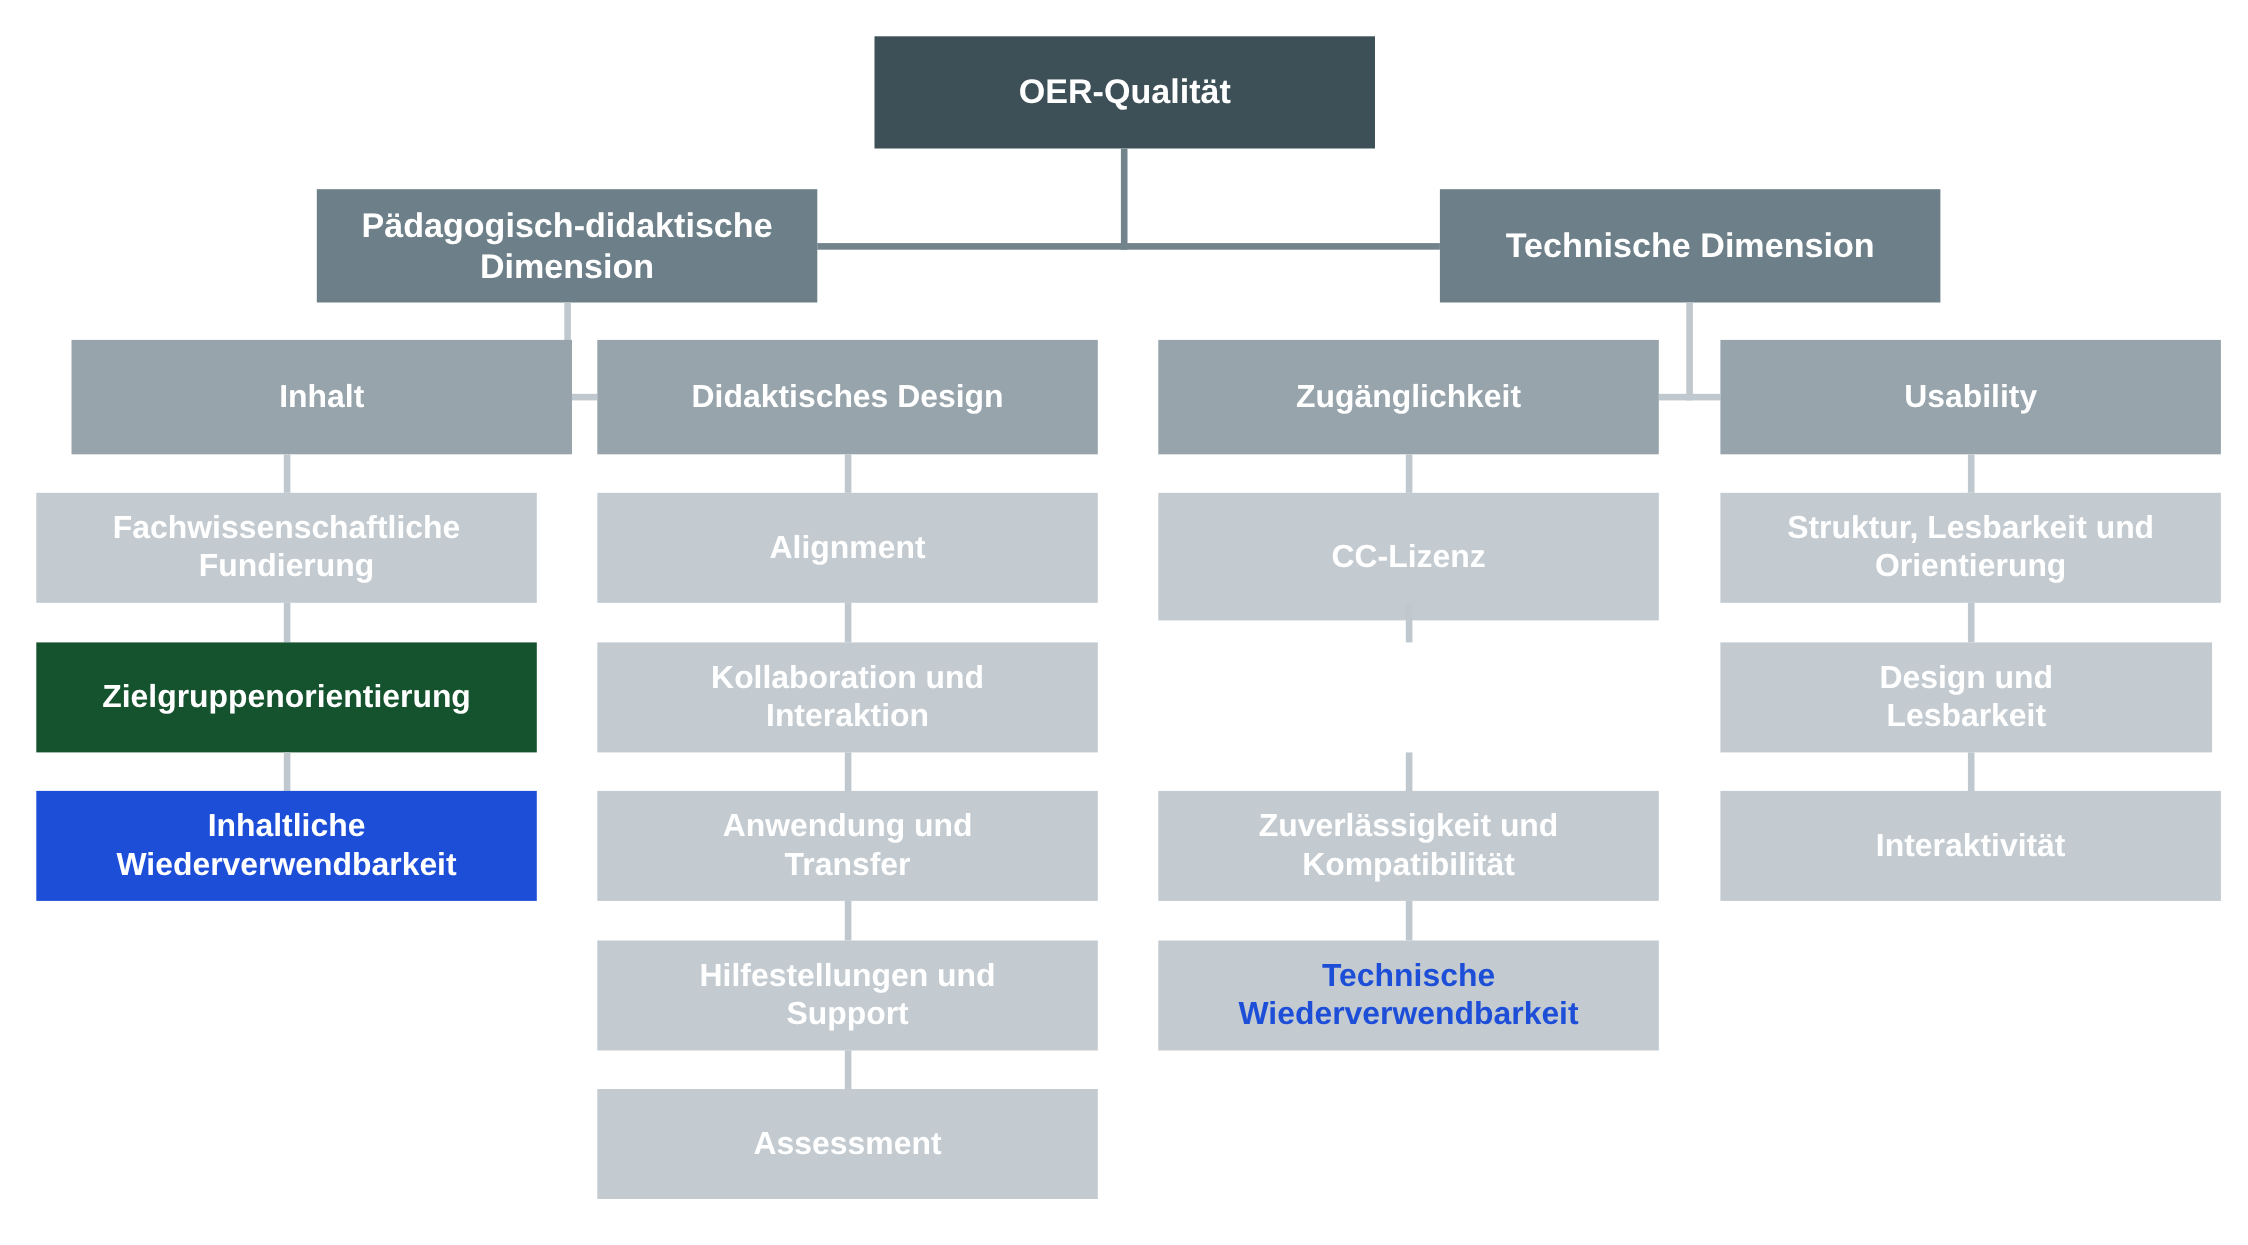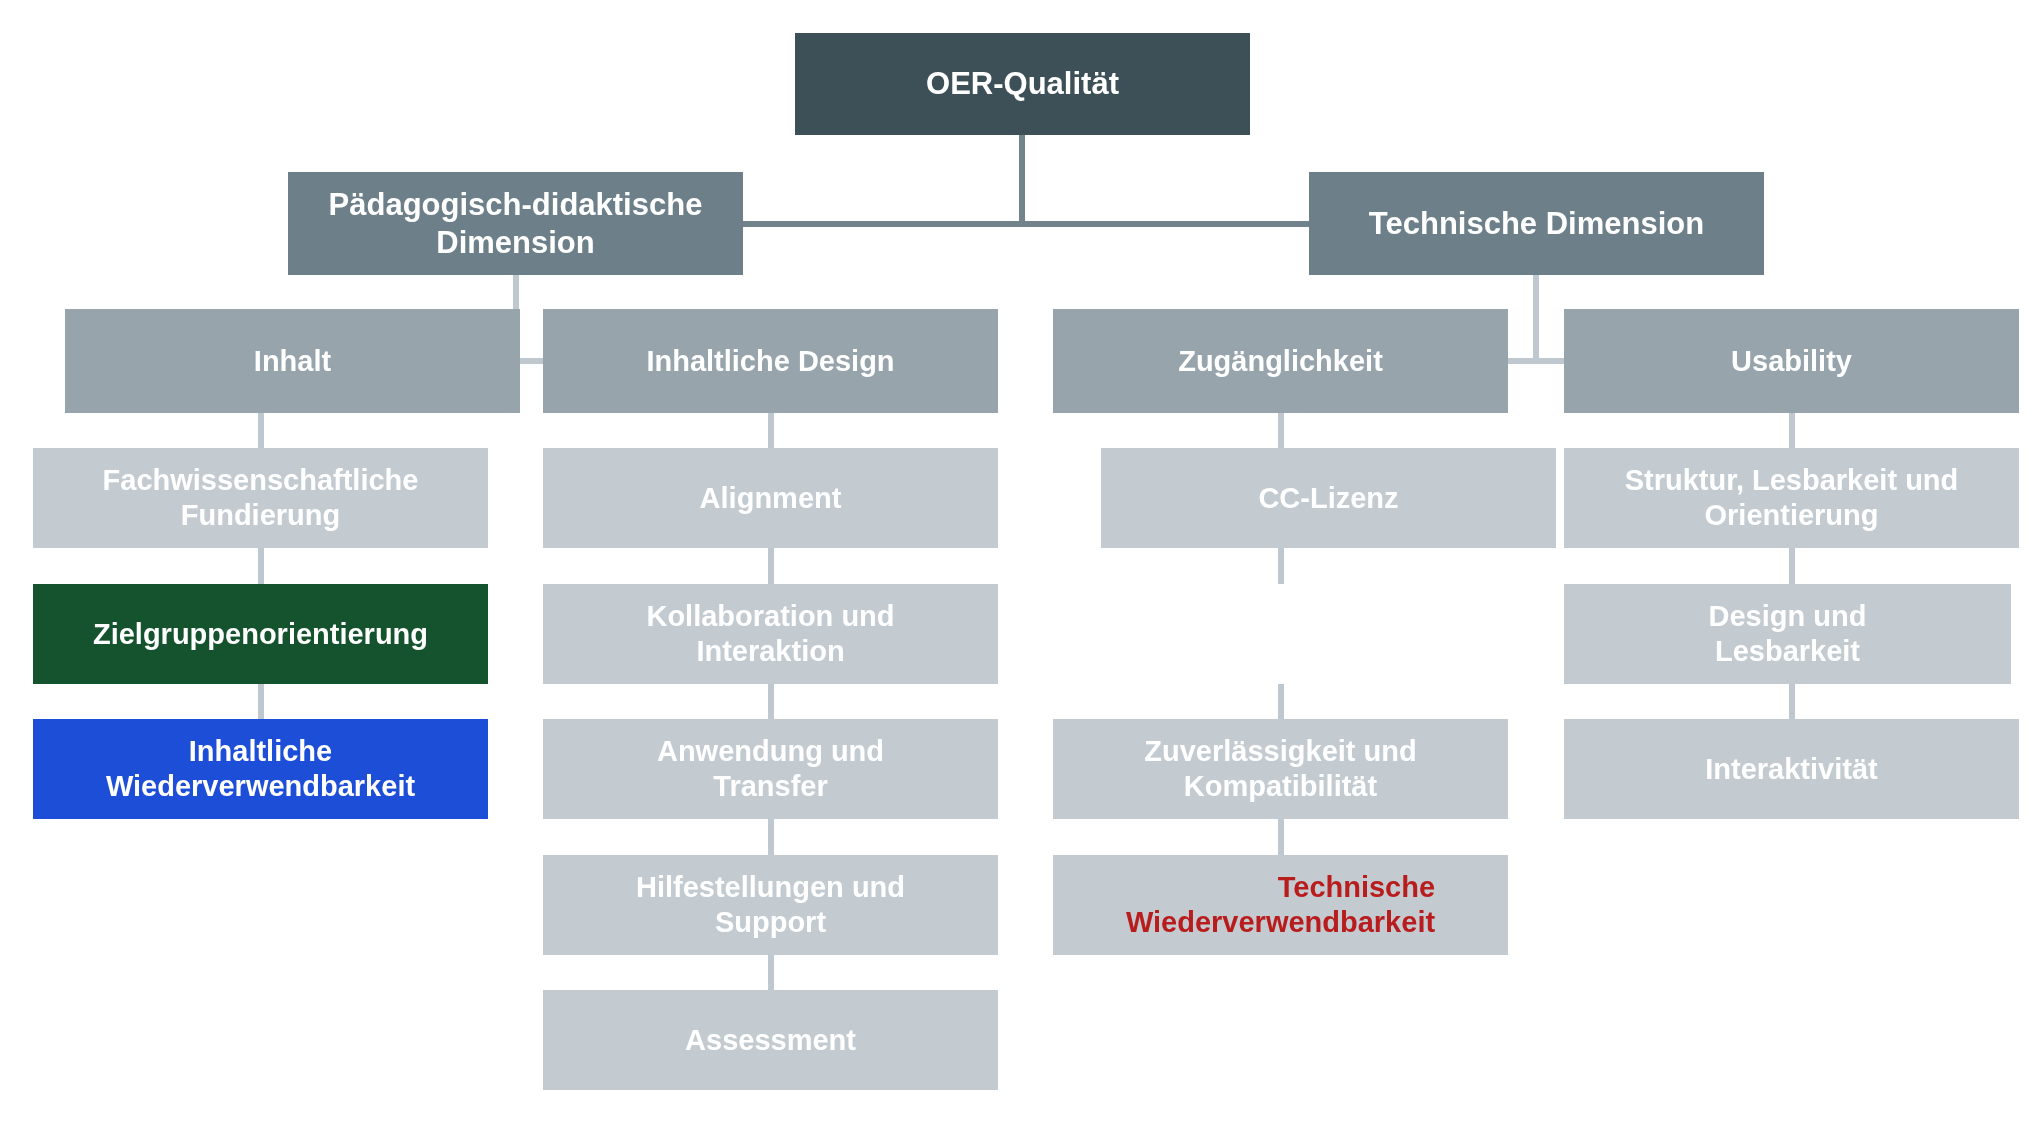--- a/index.html
+++ b/index.html
@@ -33,46 +33,46 @@
     <div class="conn" style="left: 488px; top: 358px; width: 55px; height: 6px; background: rgb(191, 200, 206);"></div>
     <div class="box" style="left: 33px; top: 309px; width: 455px; height: 104px; background: rgb(151, 164, 172); color: rgb(255, 255, 255); font-size: 29px; line-height: 35px; margin-left: 32px;">Inhalt</div>
     <div class="conn" style="left: 258px; top: 413px; width: 6px; height: 35px; background: rgb(191, 200, 206);"></div>
     <div class="box" style="left: 33px; top: 448px; width: 455px; height: 100px; background: rgb(195, 203, 209); color: rgb(255, 255, 255); font-size: 29px; line-height: 35px;">Fachwissenschaftliche
 Fundierung</div>
     <div class="conn" style="left: 258px; top: 548px; width: 6px; height: 36px; background: rgb(191, 200, 206);"></div>
     <div class="box" style="left: 33px; top: 584px; width: 455px; height: 100px; background: #14532d; color: rgb(255, 255, 255); font-size: 29px; line-height: 35px;">Zielgruppenorientierung</div>
     <div class="conn" style="left: 258px; top: 684px; width: 6px; height: 36px; background: rgb(191, 200, 206);"></div>
     <div class="box" style="left: 33px; top: 719px; width: 455px; height: 100px; background: #1d4ed8; color: rgb(255, 255, 255); font-size: 29px; line-height: 35px;">Inhaltliche
 Wiederverwendbarkeit</div>
-    <div class="box" style="left: 543px; top: 309px; width: 455px; height: 104px; background: rgb(151, 164, 172); color: rgb(255, 255, 255); font-size: 29px; line-height: 35px;">Inhaltliche Design</div>
+    <div class="box" style="left: 543px; top: 309px; width: 455px; height: 104px; background: rgb(151, 164, 172); color: rgb(255, 255, 255); font-size: 29px; line-height: 35px;">Didaktisches Design</div>
     <div class="conn" style="left: 768px; top: 413px; width: 6px; height: 35px; background: rgb(191, 200, 206);"></div>
     <div class="box" style="left: 543px; top: 448px; width: 455px; height: 100px; background: rgb(195, 203, 209); color: rgb(255, 255, 255); font-size: 29px; line-height: 35px;">Alignment</div>
     <div class="conn" style="left: 768px; top: 548px; width: 6px; height: 36px; background: rgb(191, 200, 206);"></div>
     <div class="box" style="left: 543px; top: 584px; width: 455px; height: 100px; background: rgb(195, 203, 209); color: rgb(255, 255, 255); font-size: 29px; line-height: 35px;">Kollaboration und
 Interaktion</div>
     <div class="conn" style="left: 768px; top: 684px; width: 6px; height: 36px; background: rgb(191, 200, 206);"></div>
     <div class="box" style="left: 543px; top: 719px; width: 455px; height: 100px; background: rgb(195, 203, 209); color: rgb(255, 255, 255); font-size: 29px; line-height: 35px;">Anwendung und
 Transfer</div>
     <div class="conn" style="left: 768px; top: 819px; width: 6px; height: 36px; background: rgb(191, 200, 206);"></div>
     <div class="box" style="left: 543px; top: 855px; width: 455px; height: 100px; background: rgb(195, 203, 209); color: rgb(255, 255, 255); font-size: 29px; line-height: 35px;">Hilfestellungen und
 Support</div>
     <div class="conn" style="left: 768px; top: 955px; width: 6px; height: 36px; background: rgb(191, 200, 206);"></div>
     <div class="box" style="left: 543px; top: 990px; width: 455px; height: 100px; background: rgb(195, 203, 209); color: rgb(255, 255, 255); font-size: 29px; line-height: 35px;">Assessment</div>
     <div class="box" style="left: 1309px; top: 172px; width: 455px; height: 103px; background: rgb(109, 127, 136); color: rgb(255, 255, 255); font-size: 31px; line-height: 38px;">Technische Dimension</div>
     <div class="conn" style="left: 1533px; top: 275px; width: 6px; height: 89px; background: rgb(191, 200, 206);"></div>
     <div class="conn" style="left: 1508px; top: 358px; width: 56px; height: 6px; background: rgb(191, 200, 206);"></div>
     <div class="box" style="left: 1053px; top: 309px; width: 455px; height: 104px; background: rgb(151, 164, 172); color: rgb(255, 255, 255); font-size: 29px; line-height: 35px;">Zugänglichkeit</div>
     <div class="conn" style="left: 1278px; top: 413px; width: 6px; height: 35px; background: rgb(191, 200, 206);"></div>
-    <div class="box" style="left: 1053px; top: 448px; width: 455px; height: 100px; background: rgb(195, 203, 209); color: rgb(255, 255, 255); font-size: 29px; line-height: 35px; margin-left: 48px;">CC-Lizenz</div>
+    <div class="box" style="left: 1053px; top: 448px; width: 455px; height: 116px; background: rgb(195, 203, 209); color: rgb(255, 255, 255); font-size: 29px; line-height: 35px;">CC-Lizenz</div>
     <div class="conn" style="left: 1278px; top: 548px; width: 6px; height: 36px; background: rgb(191, 200, 206);"></div>
     <div class="conn" style="left: 1278px; top: 684px; width: 6px; height: 36px; background: rgb(191, 200, 206);"></div>
     <div class="box" style="left: 1053px; top: 719px; width: 455px; height: 100px; background: rgb(195, 203, 209); color: rgb(255, 255, 255); font-size: 29px; line-height: 35px;">Zuverlässigkeit und
 Kompatibilität</div>
     <div class="conn" style="left: 1278px; top: 819px; width: 6px; height: 36px; background: rgb(191, 200, 206);"></div>
-    <div class="box" style="left: 1053px; top: 855px; width: 455px; height: 100px; background: rgb(195, 203, 209); color: #b91c1c; font-size: 29px; line-height: 35px; text-align: right;">Technische
+    <div class="box" style="left: 1053px; top: 855px; width: 455px; height: 100px; background: rgb(195, 203, 209); color: #1d4ed8; font-size: 29px; line-height: 35px;">Technische
 Wiederverwendbarkeit</div>
     <div class="box" style="left: 1564px; top: 309px; width: 455px; height: 104px; background: rgb(151, 164, 172); color: rgb(255, 255, 255); font-size: 29px; line-height: 35px;">Usability</div>
     <div class="conn" style="left: 1789px; top: 413px; width: 6px; height: 35px; background: rgb(191, 200, 206);"></div>
     <div class="box" style="left: 1564px; top: 448px; width: 455px; height: 100px; background: rgb(195, 203, 209); color: rgb(255, 255, 255); font-size: 29px; line-height: 35px;">Struktur, Lesbarkeit und
 Orientierung</div>
     <div class="conn" style="left: 1789px; top: 548px; width: 6px; height: 36px; background: rgb(191, 200, 206);"></div>
     <div class="box" style="left: 1564px; top: 584px; width: 447px; height: 100px; background: rgb(195, 203, 209); color: rgb(255, 255, 255); font-size: 29px; line-height: 35px;">Design und
 Lesbarkeit</div>
     <div class="conn" style="left: 1789px; top: 684px; width: 6px; height: 36px; background: rgb(191, 200, 206);"></div>
     <div class="box" style="left: 1564px; top: 719px; width: 455px; height: 100px; background: rgb(195, 203, 209); color: rgb(255, 255, 255); font-size: 29px; line-height: 35px;">Interaktivität</div>

